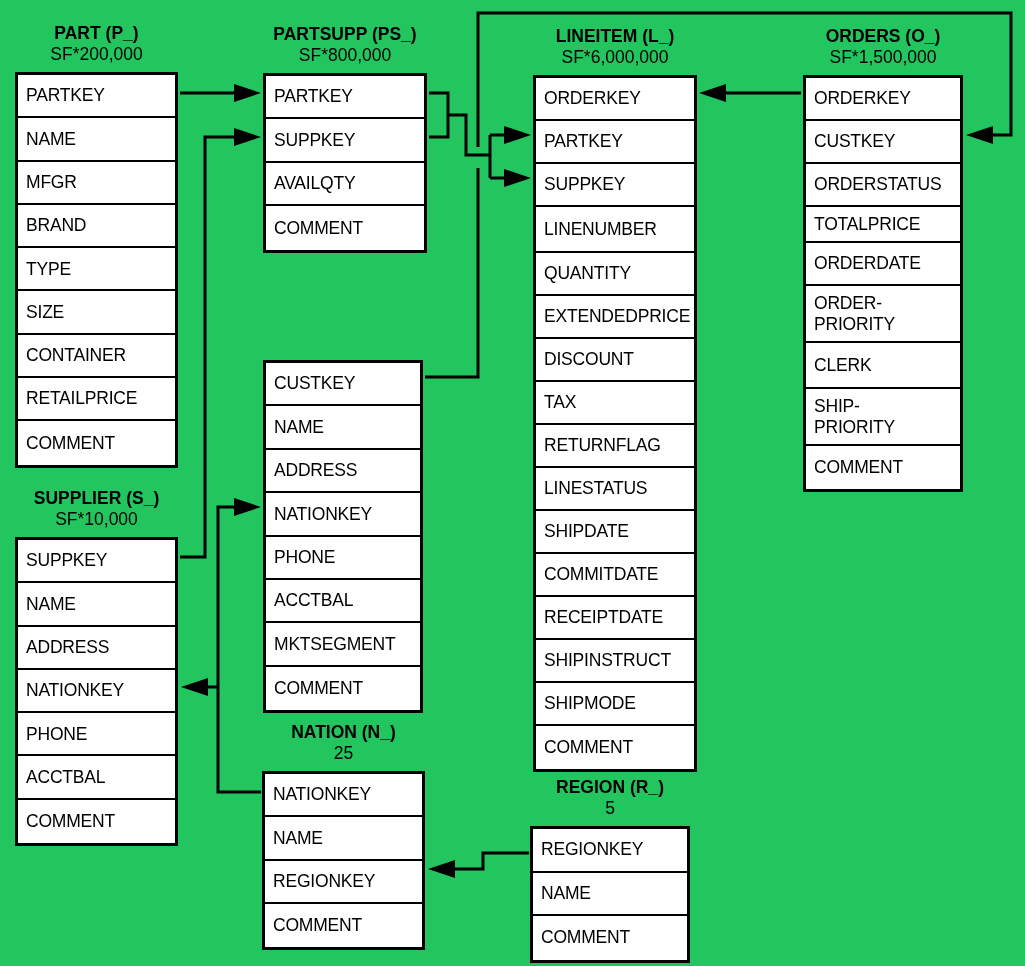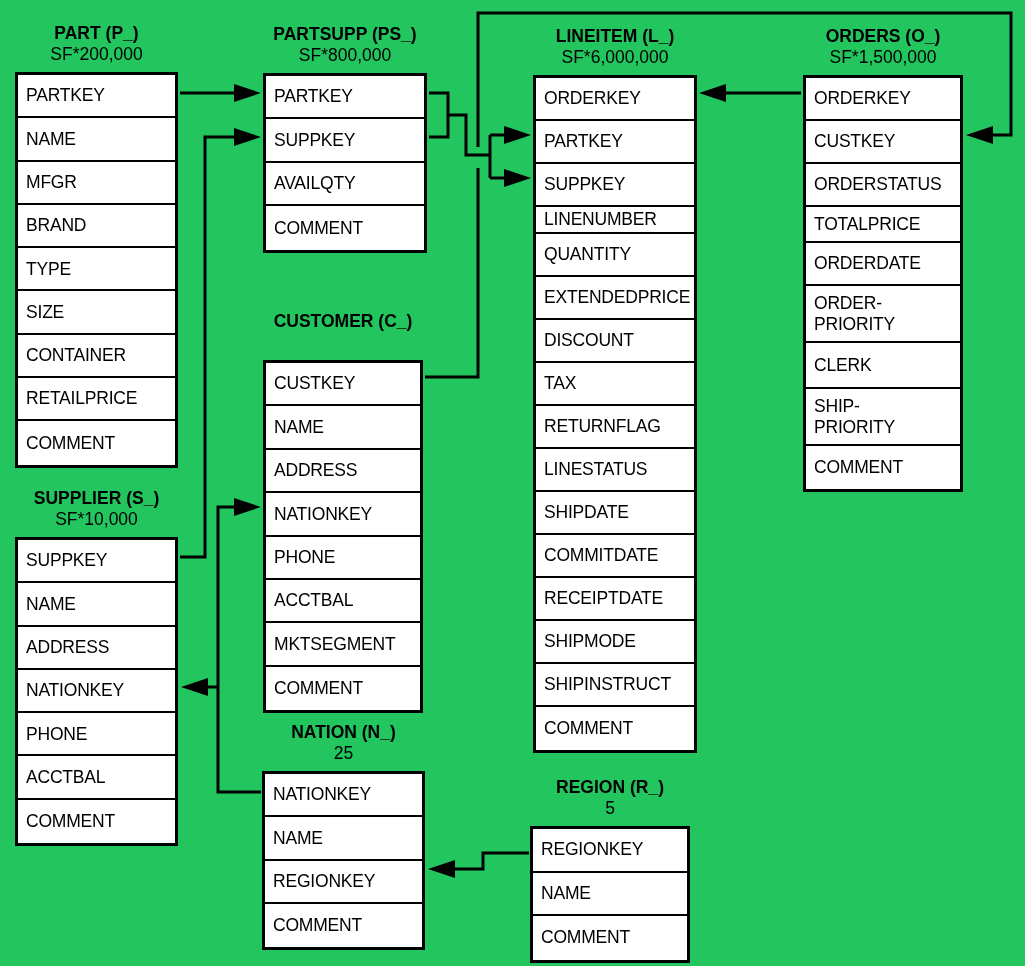--- a/index.html
+++ b/index.html
@@ -121,53 +121,52 @@
       <div class="row" style="height: 43.4px;">COMMENT</div>
     </div>
     <div class="tbl-header" style="left: 515px; top: 26px; width: 200px;">
       <div class="t">LINEITEM (L_)</div>
       <div class="c">SF*6,000,000</div>
     </div>
     <div class="tbl" style="left: 533px; top: 75px; width: 164px;">
       <div class="row" style="height: 43px;">ORDERKEY</div>
       <div class="row" style="height: 43px;">PARTKEY</div>
       <div class="row" style="height: 43px;">SUPPKEY</div>
-      <div class="row" style="height: 27px;">LINENUMBER</div>
+      <div class="row" style="height: 46px;">LINENUMBER</div>
       <div class="row" style="height: 43px;">QUANTITY</div>
       <div class="row" style="height: 43px;">EXTENDEDPRICE</div>
       <div class="row" style="height: 43px;">DISCOUNT</div>
       <div class="row" style="height: 43px;">TAX</div>
       <div class="row" style="height: 43px;">RETURNFLAG</div>
       <div class="row" style="height: 43px;">LINESTATUS</div>
       <div class="row" style="height: 43px;">SHIPDATE</div>
       <div class="row" style="height: 43px;">COMMITDATE</div>
       <div class="row" style="height: 43px;">RECEIPTDATE</div>
+      <div class="row" style="height: 43px;">SHIPINSTRUCT</div>
       <div class="row" style="height: 43px;">SHIPMODE</div>
-      <div class="row" style="height: 43px;">SHIPINSTRUCT</div>
       <div class="row" style="height: 43px;">COMMENT</div>
     </div>
     <div class="tbl-header" style="left: 785px; top: 26px; width: 196px;">
       <div class="t">ORDERS (O_)</div>
       <div class="c">SF*1,500,000</div>
     </div>
     <div class="tbl" style="left: 803px; top: 75px; width: 160px;">
       <div class="row" style="height: 43px;">ORDERKEY</div>
       <div class="row" style="height: 43px;">CUSTKEY</div>
       <div class="row" style="height: 43px;">ORDERSTATUS</div>
       <div class="row" style="height: 36px;">TOTALPRICE</div>
       <div class="row" style="height: 43px;">ORDERDATE</div>
       <div class="row" style="height: 57px;">ORDER-
 PRIORITY</div>
       <div class="row" style="height: 46px;">CLERK</div>
       <div class="row" style="height: 57px;">SHIP-
 PRIORITY</div>
       <div class="row" style="height: 43px;">COMMENT</div>
     </div>
     <div class="tbl-header" style="left: 245px; top: 311px; width: 196px;">
-      <div class="t">CUSTOMER (C_)</div>
     </div>
     <div class="tbl" style="left: 263px; top: 360px; width: 160px;">
       <div class="row" style="height: 43.4px;">CUSTKEY</div>
       <div class="row" style="height: 43.4px;">NAME</div>
       <div class="row" style="height: 43.4px;">ADDRESS</div>
       <div class="row" style="height: 43.4px;">NATIONKEY</div>
       <div class="row" style="height: 43.4px;">PHONE</div>
       <div class="row" style="height: 43.4px;">ACCTBAL</div>
       <div class="row" style="height: 43.4px;">MKTSEGMENT</div>
       <div class="row" style="height: 43.4px;">COMMENT</div>

